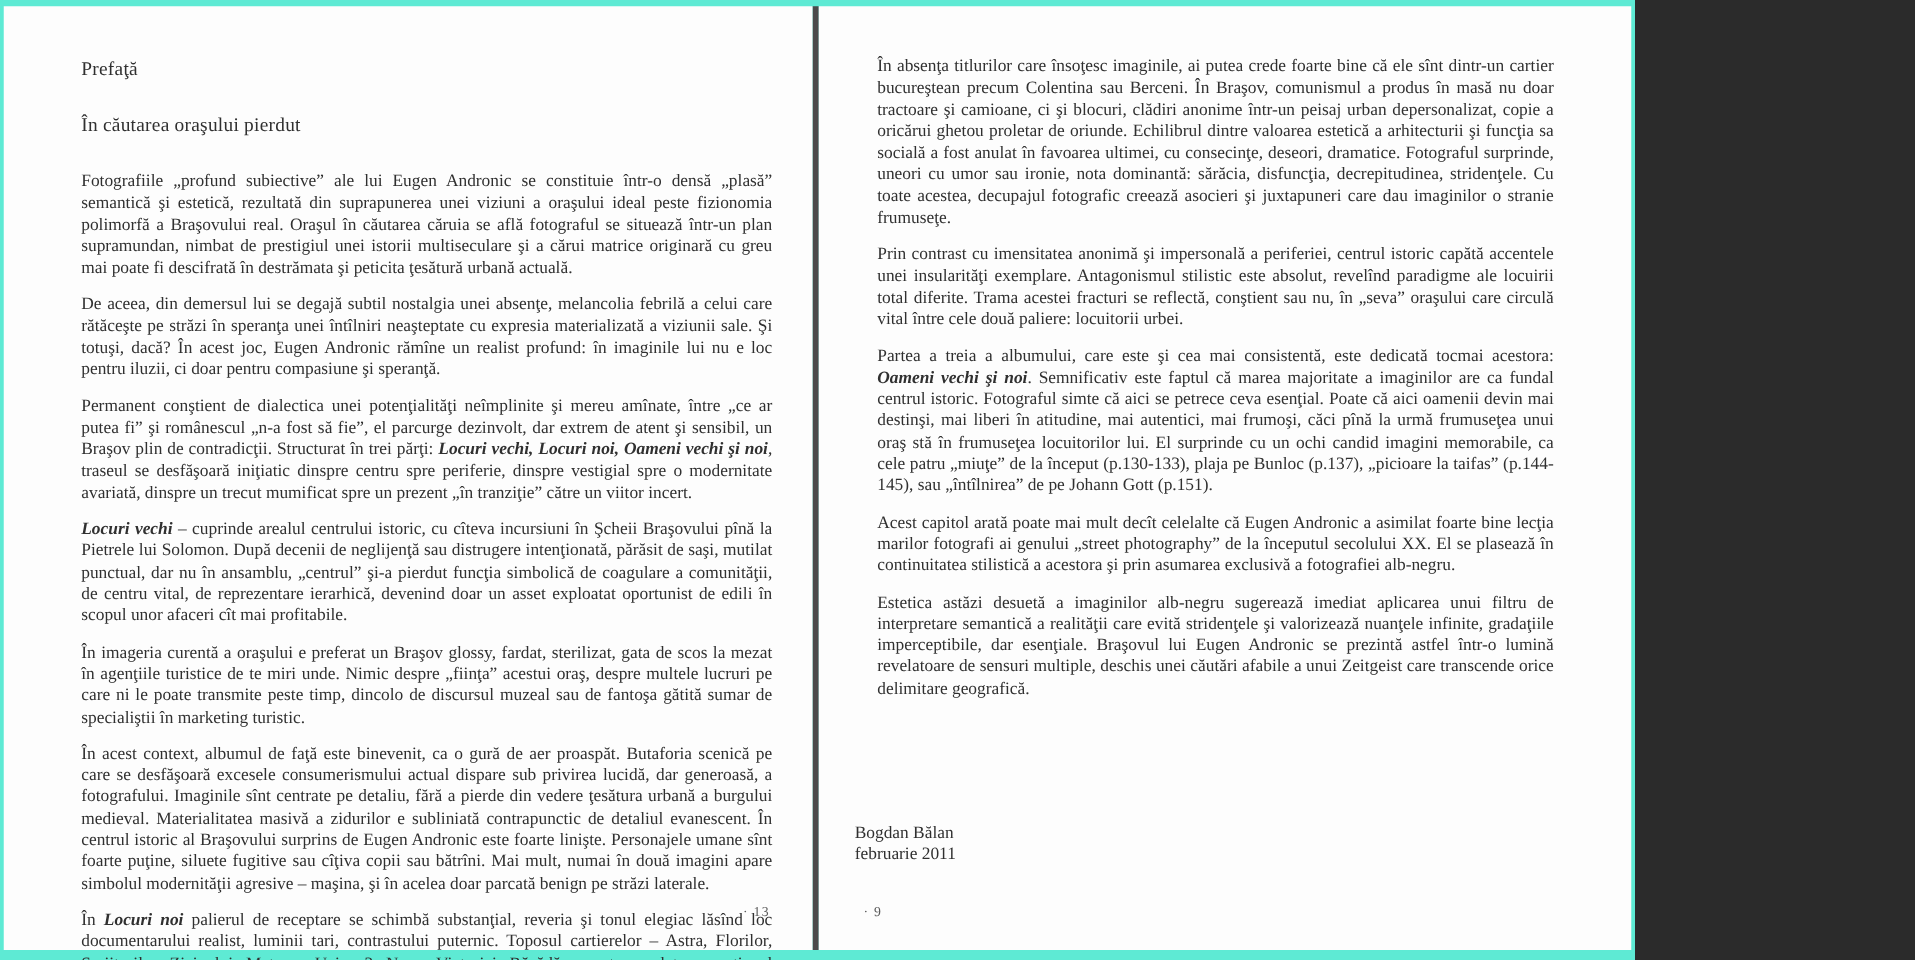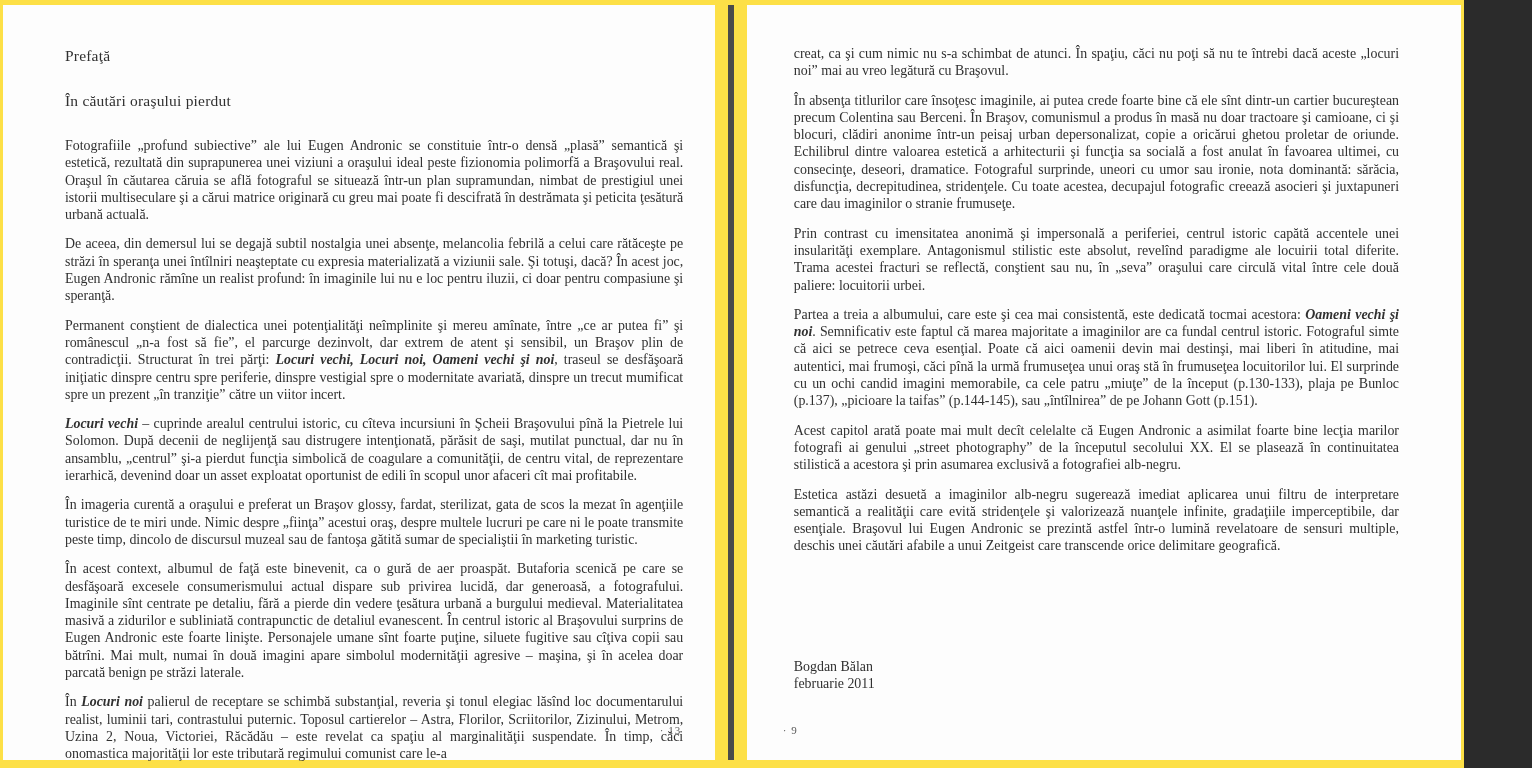--- a/index.html
+++ b/index.html
@@ -1,24 +1,23 @@
 <!DOCTYPE html>
 <html><head>
 <meta charset="utf-8">
 <style>
   html, body { margin: 0; padding: 0; background: #2b2b2b; }
   .spread {
     position: relative;
-    width: 1464px; height: 768px;
+    width: 1308px; height: 768px;
     box-sizing: border-box;
-    background: #fde047;
+    background: #5eead4;
     padding: 5px 3px 8px 3px;
     display: flex;
     font-family: "Liberation Serif", "DejaVu Serif", serif;
-    gap: 13px;
   }
   .page {
     position: relative;
     background: #fdfdfd;
     height: 755px;
     box-sizing: border-box;
     color: #303030;
   }
   .page-left  { width: 760px; padding: 42px 32px 0 62px; }
   .gutter     { width: 6px; background: #4a4a4a; }
@@ -37,21 +36,21 @@
     font-size: 13.9px;
     line-height: 17.3px;
     text-align: justify;
     margin: 0 0 12px 0;
   }
   .para span.i  { }
   .para span.bi { font-style: italic; font-weight: bold; }
 
   .signature {
     position: absolute;
-    left: 47px; top: 653px;
+    left: 29px; top: 653px;
     font-size: 13.9px;
     line-height: 17.3px;
     color: #303030;
   }
   .page-number {
     position: absolute;
     bottom: 24px;
     font-size: 11px;
     color: #5a5a5a;
     letter-spacing: 1px;
@@ -59,38 +58,37 @@
   .page-number.pn-left  { right: 34px; }
   .page-number.pn-right { left: 36px; }
 </style>
 </head>
 <body>
 
 <div class="spread">
 
   <div class="page page-left">
     <h1 class="chapter-title">Prefaţă</h1>
-    <h2 class="chapter-subtitle">În căutări oraşului pierdut</h2>
+    <h2 class="chapter-subtitle">În căutarea oraşului pierdut</h2>
     <div class="paras-left">
         <p class="para"><span>Fotografiile „profund subiective” ale lui Eugen Andronic se constituie într-o densă „plasă” semantică şi estetică, rezultată din suprapunerea unei viziuni a oraşului ideal peste fizionomia polimorfă a Braşovului real. Oraşul în căutarea căruia se află fotograful se situează într-un plan supramundan, nimbat de prestigiul unei istorii multiseculare şi a cărui matrice originară cu greu mai poate fi descifrată în destrămata şi peticita ţesătură urbană actuală.</span></p>
         <p class="para"><span>De aceea, din demersul lui se degajă subtil nostalgia unei absenţe, melancolia febrilă a celui care rătăceşte pe străzi în speranţa unei întîlniri neaşteptate cu expresia materializată a viziunii sale. Şi totuşi, dacă? În acest joc, Eugen Andronic rămîne un realist profund: în imaginile lui nu e loc pentru iluzii, ci doar pentru compasiune şi speranţă.</span></p>
         <p class="para"><span>Permanent conştient de dialectica unei potenţialităţi neîmplinite şi mereu amînate, între „ce ar putea fi” şi românescul „n-a fost să fie”, el parcurge dezinvolt, dar extrem de atent şi sensibil, un Braşov plin de contradicţii. Structurat în trei părţi: </span><span class="bi">Locuri vechi, Locuri noi, Oameni vechi şi noi</span><span>, traseul se desfăşoară iniţiatic dinspre centru spre periferie, dinspre vestigial spre o modernitate avariată, dinspre un trecut mumificat spre un prezent „în tranziţie” către un viitor incert.</span></p>
         <p class="para"><span class="bi">Locuri vechi</span><span> – cuprinde arealul centrului istoric, cu cîteva incursiuni în Şcheii Braşovului pînă la Pietrele lui Solomon. După decenii de neglijenţă sau distrugere intenţionată, părăsit de saşi, mutilat punctual, dar nu în ansamblu, „centrul” şi-a pierdut funcţia simbolică de coagulare a comunităţii, de centru vital, de reprezentare ierarhică, devenind doar un </span><span class="i">asset</span><span> exploatat oportunist de edili în scopul unor afaceri cît mai profitabile.</span></p>
         <p class="para"><span>În imageria curentă a oraşului e preferat un Braşov </span><span class="i">glossy</span><span>, fardat, sterilizat, gata de scos la mezat în agenţiile turistice de te miri unde. Nimic despre „fiinţa” acestui oraş, despre multele lucruri pe care ni le poate transmite peste timp, dincolo de discursul muzeal sau de fantoşa gătită sumar de specialiştii în marketing turistic.</span></p>
         <p class="para"><span>În acest context, albumul de faţă este binevenit, ca o gură de aer proaspăt. Butaforia scenică pe care se desfăşoară excesele consumerismului actual dispare sub privirea lucidă, dar generoasă, a fotografului. Imaginile sînt centrate pe detaliu, fără a pierde din vedere ţesătura urbană a burgului medieval. Materialitatea masivă a zidurilor e subliniată contrapunctic de detaliul evanescent. În centrul istoric al Braşovului surprins de Eugen Andronic este foarte linişte. Personajele umane sînt foarte puţine, siluete fugitive sau cîţiva copii sau bătrîni. Mai mult, numai în două imagini apare simbolul modernităţii agresive – maşina, şi în acelea doar parcată benign pe străzi laterale.</span></p>
         <p class="para"><span>În </span><span class="bi">Locuri noi</span><span> palierul de receptare se schimbă substanţial, reveria şi tonul elegiac lăsînd loc documentarului realist, luminii tari, contrastului puternic. Toposul cartierelor – Astra, Florilor, Scriitorilor, Zizinului, Metrom, Uzina 2, Noua, Victoriei, Răcădău – este revelat ca spaţiu al marginalităţii suspendate. În timp, căci onomastica majorităţii lor este tributară regimului comunist care le-a</span></p>
       </div>
     <div class="page-number pn-left">· 13</div>
   </div>
 
   <div class="gutter"></div>
 
   <div class="page page-right">
     <div>
-        <p class="para"><span>creat, ca şi cum nimic nu s-a schimbat de atunci. În spaţiu, căci nu poţi să nu te întrebi dacă aceste „locuri noi” mai au vreo legătură cu Braşovul.</span></p>
         <p class="para"><span>În absenţa titlurilor care însoţesc imaginile, ai putea crede foarte bine că ele sînt dintr-un cartier bucureştean precum Colentina sau Berceni. În Braşov, comunismul a produs în masă nu doar tractoare şi camioane, ci şi blocuri, clădiri anonime într-un peisaj urban depersonalizat, copie a oricărui ghetou proletar de oriunde. Echilibrul dintre valoarea estetică a arhitecturii şi funcţia sa socială a fost anulat în favoarea ultimei, cu consecinţe, deseori, dramatice. Fotograful surprinde, uneori cu umor sau ironie, nota dominantă: sărăcia, disfuncţia, decrepitudinea, stridenţele. Cu toate acestea, decupajul fotografic creează asocieri şi juxtapuneri care dau imaginilor o stranie frumuseţe.</span></p>
         <p class="para"><span>Prin contrast cu imensitatea anonimă şi impersonală a periferiei, centrul istoric capătă accentele unei insularităţi exemplare. Antagonismul stilistic este absolut, revelînd paradigme ale locuirii total diferite. Trama acestei fracturi se reflectă, conştient sau nu, în „seva” oraşului care circulă vital între cele două paliere: locuitorii urbei.</span></p>
         <p class="para"><span>Partea a treia a albumului, care este şi cea mai consistentă, este dedicată tocmai acestora: </span><span class="bi">Oameni vechi şi noi</span><span>. Semnificativ este faptul că marea majoritate a imaginilor are ca fundal centrul istoric. Fotograful simte că aici se petrece ceva esenţial. Poate că aici oamenii devin mai destinşi, mai liberi în atitudine, mai autentici, mai frumoşi, căci pînă la urmă frumuseţea unui oraş stă în frumuseţea locuitorilor lui. El surprinde cu un ochi candid imagini memorabile, ca cele patru „miuţe” de la început (p.130-133), plaja pe Bunloc (p.137), „picioare la taifas” (p.144-145), sau „întîlnirea” de pe Johann Gott (p.151).</span></p>
         <p class="para"><span>Acest capitol arată poate mai mult decît celelalte că Eugen Andronic a asimilat foarte bine lecţia marilor fotografi ai genului „street photography” de la începutul secolului XX. El se plasează în continuitatea stilistică a acestora şi prin asumarea exclusivă a fotografiei alb-negru.</span></p>
         <p class="para"><span>Estetica astăzi desuetă a imaginilor alb-negru sugerează imediat aplicarea unui filtru de interpretare semantică a realităţii care evită stridenţele şi valorizează nuanţele infinite, gradaţiile imperceptibile, dar esenţiale. Braşovul lui Eugen Andronic se prezintă astfel într-o lumină revelatoare de sensuri multiple, deschis unei căutări afabile a unui </span><span class="i">Zeitgeist</span><span> care transcende orice delimitare geografică.</span></p>
       </div>
     <div class="signature">
       <div>Bogdan Bălan</div>
       <div>februarie 2011</div>
     </div>

